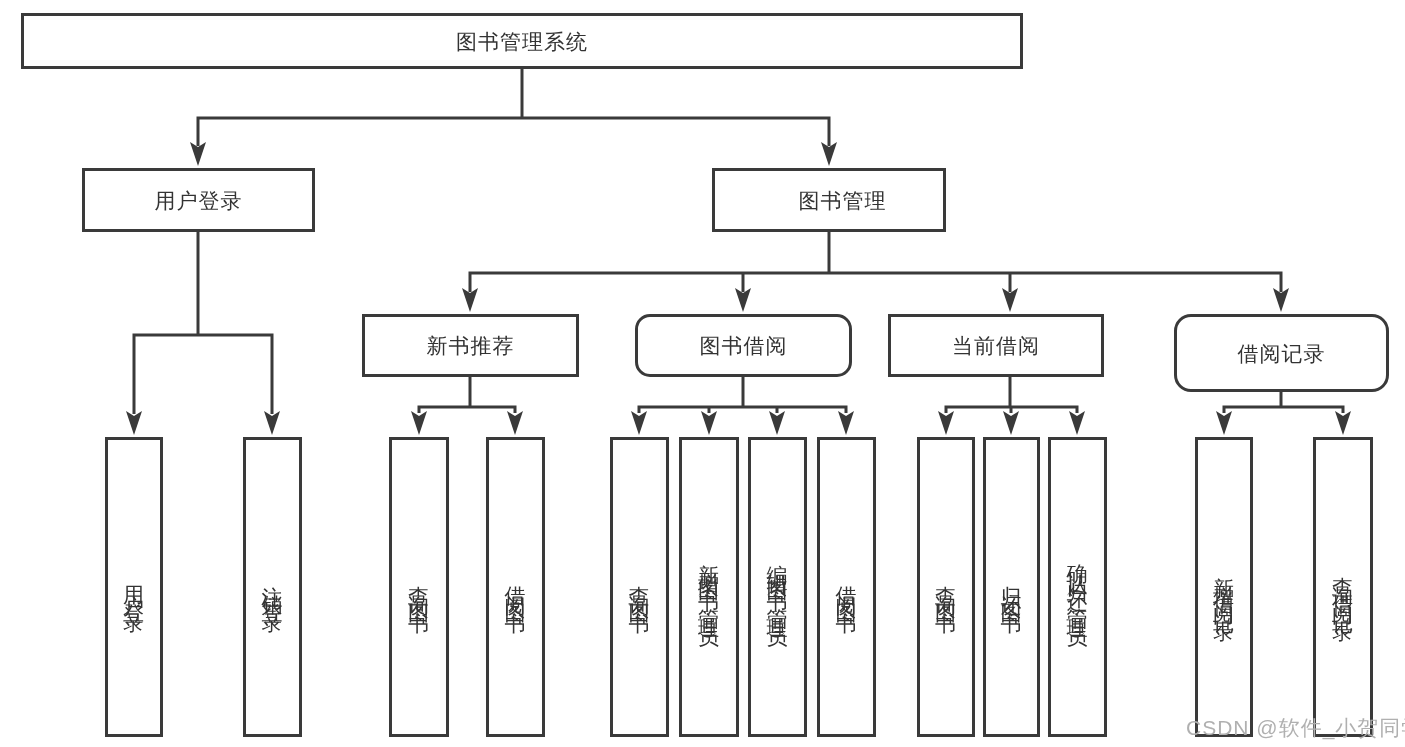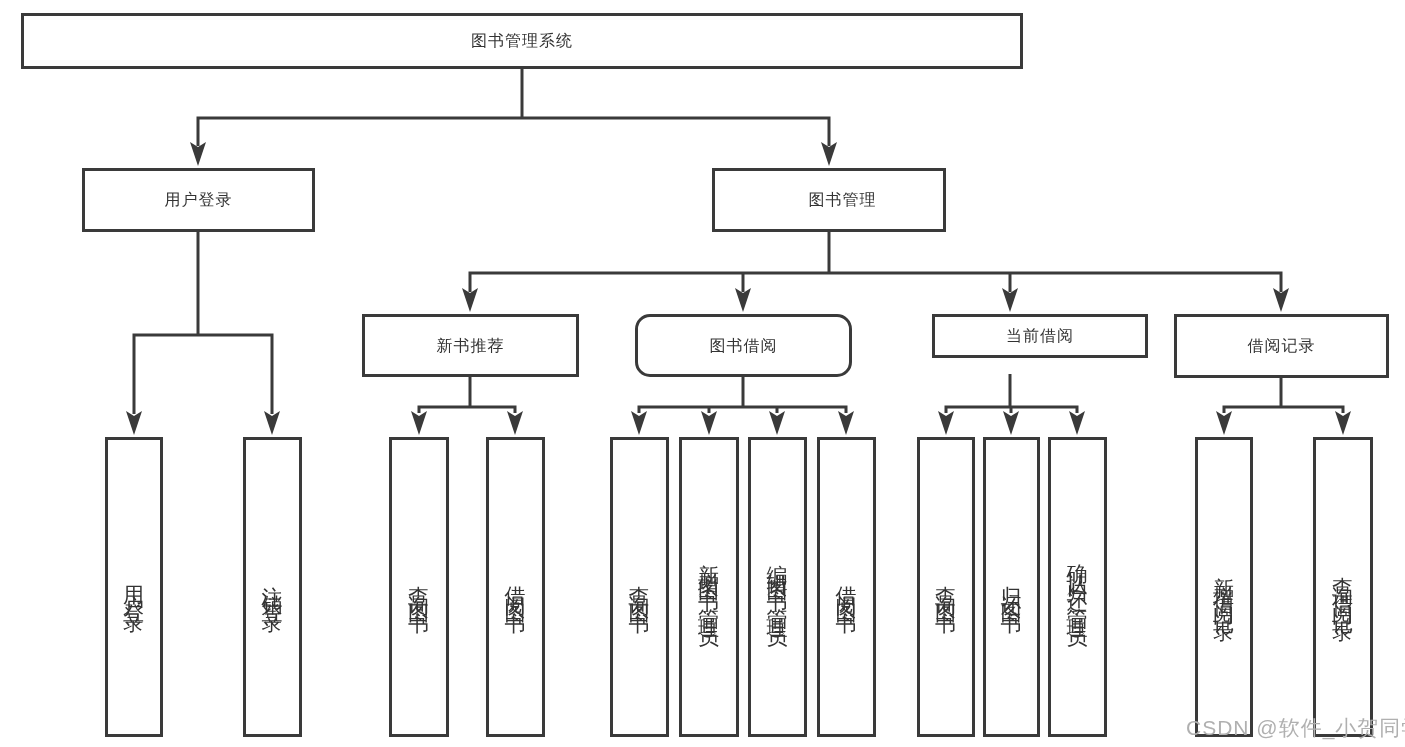--- a/index.html
+++ b/index.html
@@ -19,21 +19,21 @@
   }
   .node {
     position: absolute;
     box-sizing: border-box;
     border: 3px solid #3a3a3a;
     background: #ffffff;
     color: #333333;
     display: flex;
     align-items: center;
     justify-content: center;
-    font-size: 16px;
+    font-size: 21px;
     line-height: 1;
     z-index: 2;
     letter-spacing: 1px;
   }
   .vnode {
     writing-mode: vertical-rl;
     text-orientation: mixed;
     letter-spacing: 9px;
     font-size: 21px;
   }
@@ -105,22 +105,22 @@
     </g>
   </svg>
 
   <div class="node" style="left:21px; top:13px; width:1002px; height:56px;">图书管理系统</div>
 
   <div class="node" style="left:82px; top:168px; width:233px; height:64px;">用户登录</div>
   <div class="node" style="left:712px; top:168px; width:234px; height:64px;padding-left:27px;">图书管理</div>
 
   <div class="node" style="left:362px; top:314px; width:217px; height:63px;">新书推荐</div>
   <div class="node" style="left:635px; top:314px; width:217px; height:63px;border-radius:15px;">图书借阅</div>
-  <div class="node" style="left:932px; top:314px; width:216px; height:44px;">当前借阅</div>
-  <div class="node" style="left:1174px; top:314px; width:215px; height:64px;">借阅记录</div>
+  <div class="node" style="left:888px; top:314px; width:216px; height:63px;">当前借阅</div>
+  <div class="node" style="left:1174px; top:314px; width:215px; height:78px;border-radius:17px;">借阅记录</div>
 
   <div class="node vnode" style="left:105px; top:437px; width:58px; height:300px;">用户登录</div>
   <div class="node vnode" style="left:243px; top:437px; width:59px; height:300px;">注销登录</div>
 
   <div class="node vnode" style="left:389px; top:437px; width:60px; height:300px;">查询图书</div>
   <div class="node vnode" style="left:486px; top:437px; width:59px; height:300px;">借阅图书</div>
 
   <div class="node vnode" style="left:610px; top:437px; width:59px; height:300px;">查询图书</div>
   <div class="node vnode" style="left:679px; top:437px; width:60px; height:300px;">新增图书（管理员）</div>
   <div class="node vnode" style="left:748px; top:437px; width:59px; height:300px;">编辑图书（管理员）</div>

